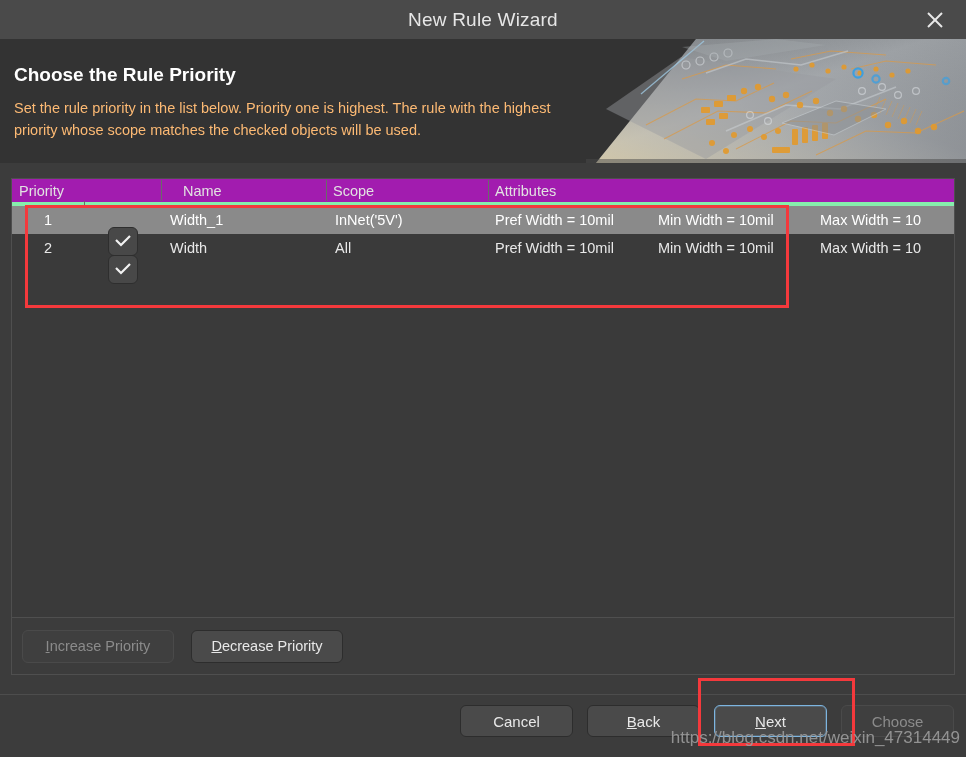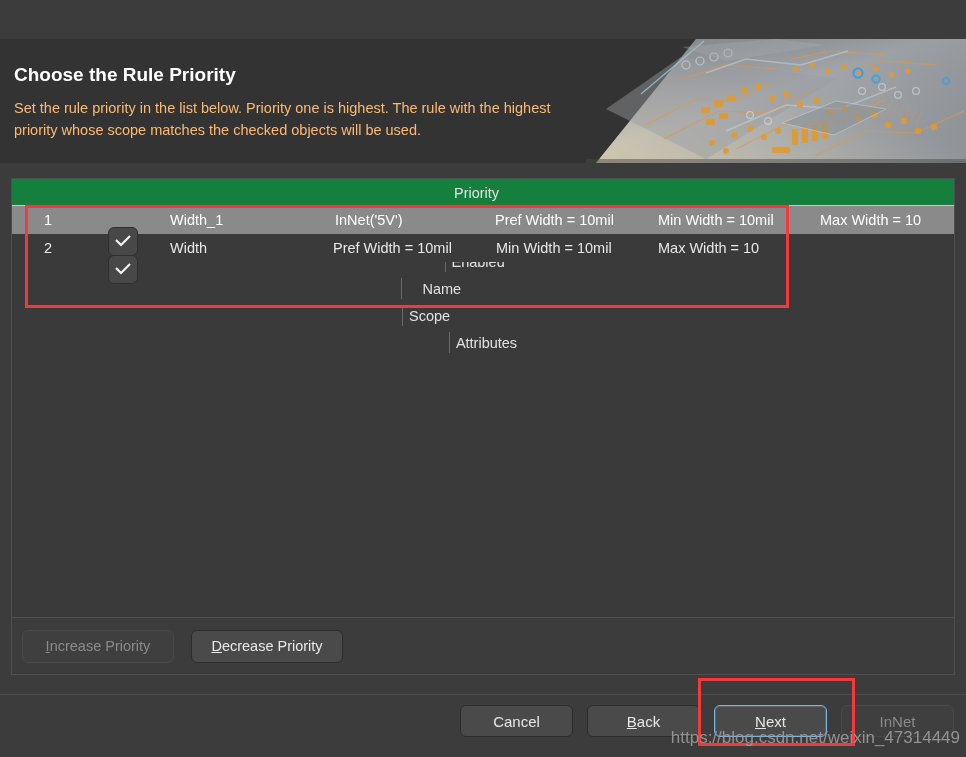--- a/index.html
+++ b/index.html
@@ -60,23 +60,23 @@
   
   .list-panel {
     position: absolute; left: 11px; top: 178px;
     width: 944px; height: 440px;
     background: #3a3a3a;
     border: 1px solid #4f4f4f;
   }
   .list-head {
     position: relative;
     height: 27px;
-    background: #15803d;
-    border-bottom: 1px solid #86efac;
-    display: flex; align-items: center; flex-direction: column;
+    background: #a21caf;
+    border-bottom: 4px solid #86efac;
+    display: flex; align-items: center;
   }
   .list-head .col {
     position: relative;
     height: 27px;
     display: flex; align-items: center;
     padding-left: 7px;
     font-size: 14.5px; color: #e2e2e2;
     cursor: pointer;
     flex: 0 0 auto;
   }
@@ -180,20 +180,31 @@
     color: #9a9a9a;
     white-space: nowrap;
     opacity: .92;
   }
 </style>
 </head>
 <body>
 
 <div class="dialog">
 
+  <div class="titlebar">
+    <span class="titlebar-text">New Rule Wizard</span>
+    <div class="close-btn">
+      <span>
+        <svg width="18" height="18" viewBox="0 0 18 18">
+          <line x1="2" y1="2" x2="16" y2="16" stroke="#e8e8e8" stroke-width="2"></line>
+          <line x1="16" y1="2" x2="2" y2="16" stroke="#e8e8e8" stroke-width="2"></line>
+        </svg>
+      </span>
+    </div>
+  </div>
 
   <div class="header">
     <div class="banner">
       <svg width="380" height="124" viewBox="0 0 380 124">
         <defs>
           <linearGradient id="bgGrad" x1="0" y1="0" x2="1" y2="1">
             <stop offset="0%" stop-color="#6d7175"></stop>
             <stop offset="45%" stop-color="#9a9ea2"></stop>
             <stop offset="100%" stop-color="#7d8186"></stop>
           </linearGradient>
@@ -344,20 +355,21 @@
         <div class="cell c-enabled">
           <span class="checkbox">
             <span>
               <svg width="18" height="14" viewBox="0 0 18 14">
                 <polyline points="2,6 7,11 16,2" fill="none" stroke="#f2f2f2" stroke-width="2.2"></polyline>
               </svg>
             </span>
           </span>
         </div>
         <div class="cell c-name">Width</div>
+        <div class="cell c-scope">All</div>
         <div class="cell c-attr">
           <span class="attr-item attr-1">Pref Width = 10mil</span>
           <span class="attr-item attr-2">Min Width = 10mil</span>
           <span class="attr-item attr-3">Max Width = 10</span>
         </div>
       </div>
     </div>
   </div>
 
   <div class="prio-bar">
@@ -378,21 +390,21 @@
       </div>
       <div class="btn btn-footer">
         <u>B</u>
           <span>ack</span>
       </div>
       <div class="btn btn-footer btn-next">
         <u>N</u>
           <span>ext</span>
       </div>
       <div class="btn btn-footer disabled">
-        <span>InNet</span>
+        <span>Choose</span>
       </div>
     </div>
   </div>
 
   <div class="annot annot-table"></div>
   <div class="annot annot-next"></div>
 
   <div class="watermark">https://blog.csdn.net/weixin_47314449</div>
 
 </div>

